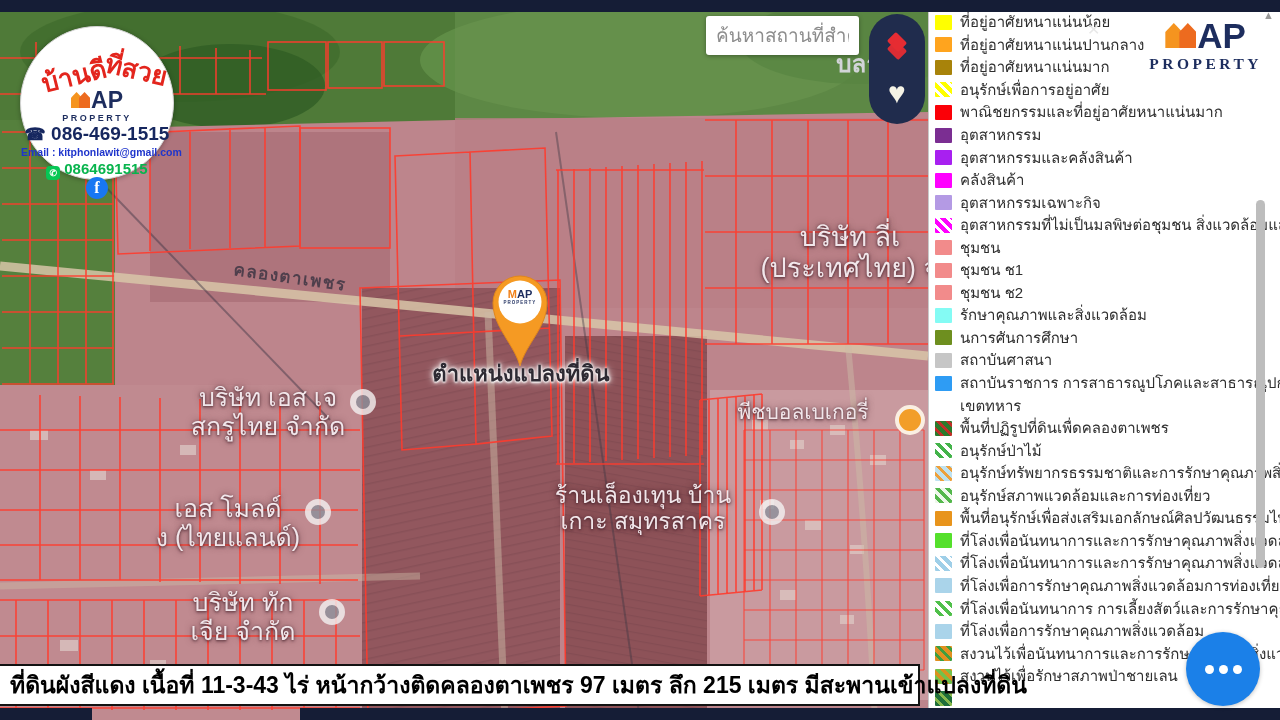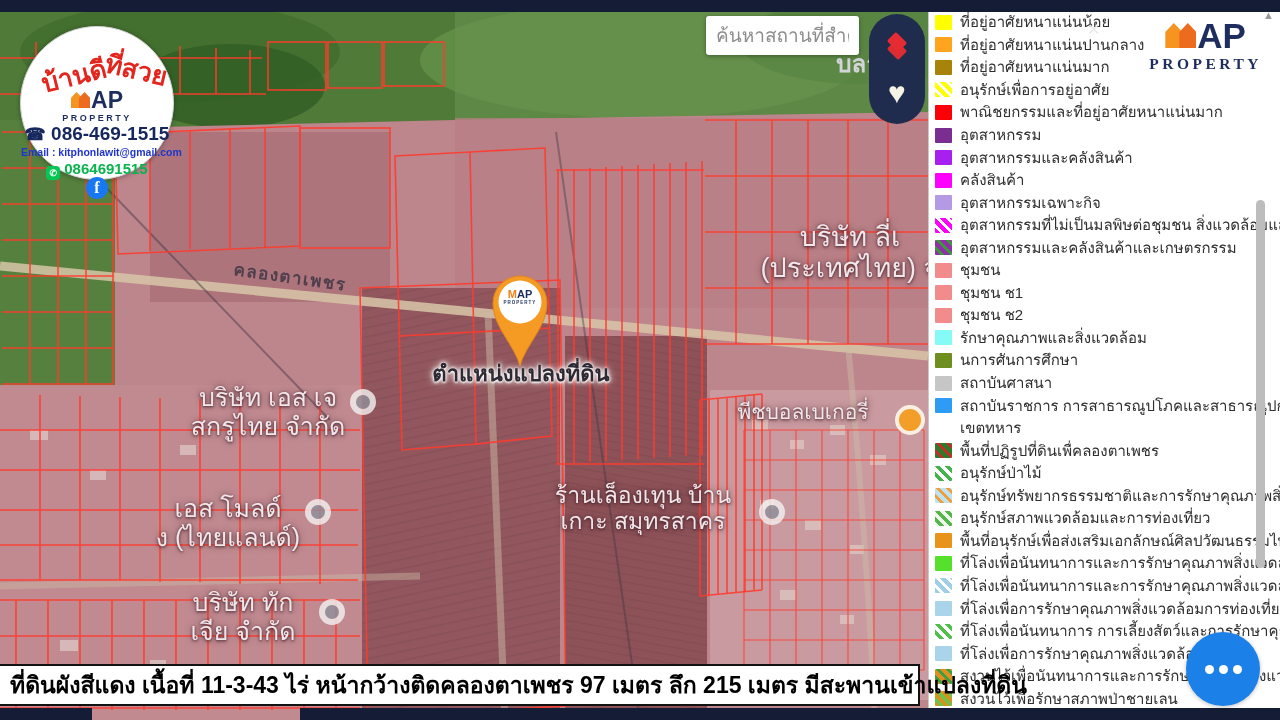--- a/index.html
+++ b/index.html
@@ -307,24 +307,20 @@
         </div>
         <div class="lg-row">
           <span class="lg-swatch" style="background: rgb(180, 154, 228);"></span>
           <span class="lg-label">อุตสาหกรรมเฉพาะกิจ</span>
         </div>
         <div class="lg-row">
           <span class="lg-swatch" style="background: repeating-linear-gradient(45deg, rgb(255, 0, 255) 0px, rgb(255, 0, 255) 4px, rgb(255, 255, 255) 4px, rgb(255, 255, 255) 7px);"></span>
           <span class="lg-label">อุตสาหกรรมที่ไม่เป็นมลพิษต่อชุมชน สิ่งแวดล้อมและคลังสินค้</span>
         </div>
         <div class="lg-row">
-          <span class="lg-swatch" style="background: repeating-linear-gradient(45deg, rgb(144, 48, 168) 0px, rgb(144, 48, 168) 4px, rgb(58, 154, 58) 4px, rgb(58, 154, 58) 7px);"></span>
-          <span class="lg-label">อุตสาหกรรมและคลังสินค้าและเกษตรกรรม</span>
-        </div>
-        <div class="lg-row">
           <span class="lg-swatch" style="background: rgb(242, 139, 139);"></span>
           <span class="lg-label">ชุมชน</span>
         </div>
         <div class="lg-row">
           <span class="lg-swatch" style="background: rgb(242, 139, 139);"></span>
           <span class="lg-label">ชุมชน ช1</span>
         </div>
         <div class="lg-row">
           <span class="lg-swatch" style="background: rgb(242, 139, 139);"></span>
           <span class="lg-label">ชุมชน ช2</span>
@@ -344,21 +340,21 @@
         <div class="lg-row">
           <span class="lg-swatch" style="background: rgb(46, 156, 244);"></span>
           <span class="lg-label">สถาบันราชการ การสาธารณูปโภคและสาธารณูปการ</span>
         </div>
         <div class="lg-row">
           <span class="lg-swatch" style="background: rgb(255, 255, 255);"></span>
           <span class="lg-label">เขตทหาร</span>
         </div>
         <div class="lg-row">
           <span class="lg-swatch" style="background: repeating-linear-gradient(45deg, rgb(44, 122, 44) 0px, rgb(44, 122, 44) 4px, rgb(192, 48, 40) 4px, rgb(192, 48, 40) 7px);"></span>
-          <span class="lg-label">พื้นที่ปฏิรูปที่ดินเพื่คลองตาเพชร</span>
+          <span class="lg-label">พื้นที่ปฏิรูปที่ดินเพื่ดคลองตาเพชร</span>
         </div>
         <div class="lg-row">
           <span class="lg-swatch" style="background: repeating-linear-gradient(45deg, rgb(255, 255, 255) 0px, rgb(255, 255, 255) 3px, rgb(67, 179, 74) 3px, rgb(67, 179, 74) 7px);"></span>
           <span class="lg-label">อนุรักษ์ป่าไม้</span>
         </div>
         <div class="lg-row">
           <span class="lg-swatch" style="background: repeating-linear-gradient(45deg, rgb(191, 226, 240) 0px, rgb(191, 226, 240) 4px, rgb(237, 160, 60) 4px, rgb(237, 160, 60) 7px);"></span>
           <span class="lg-label">อนุรักษ์ทรัพยากรธรรมชาติและการรักษาคุณภาพสิ่งแวดล้อม</span>
         </div>
         <div class="lg-row">

